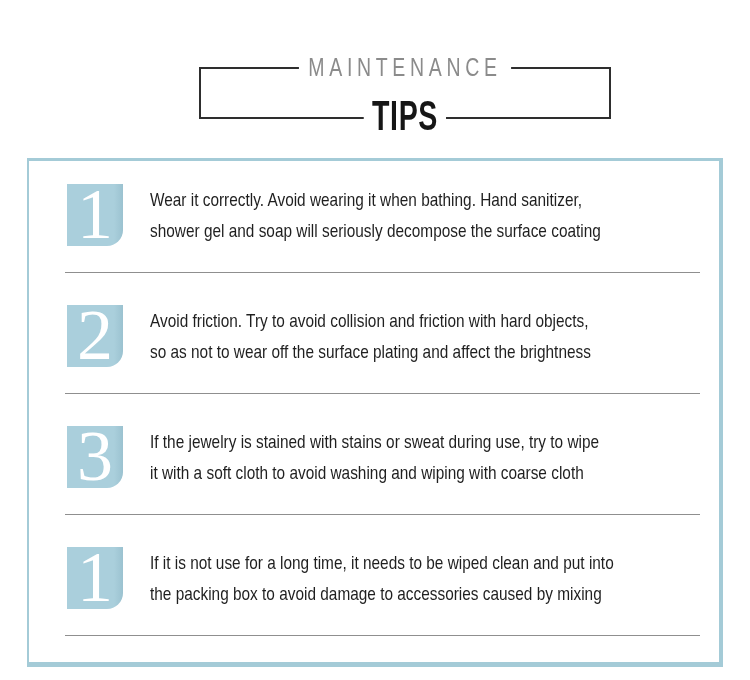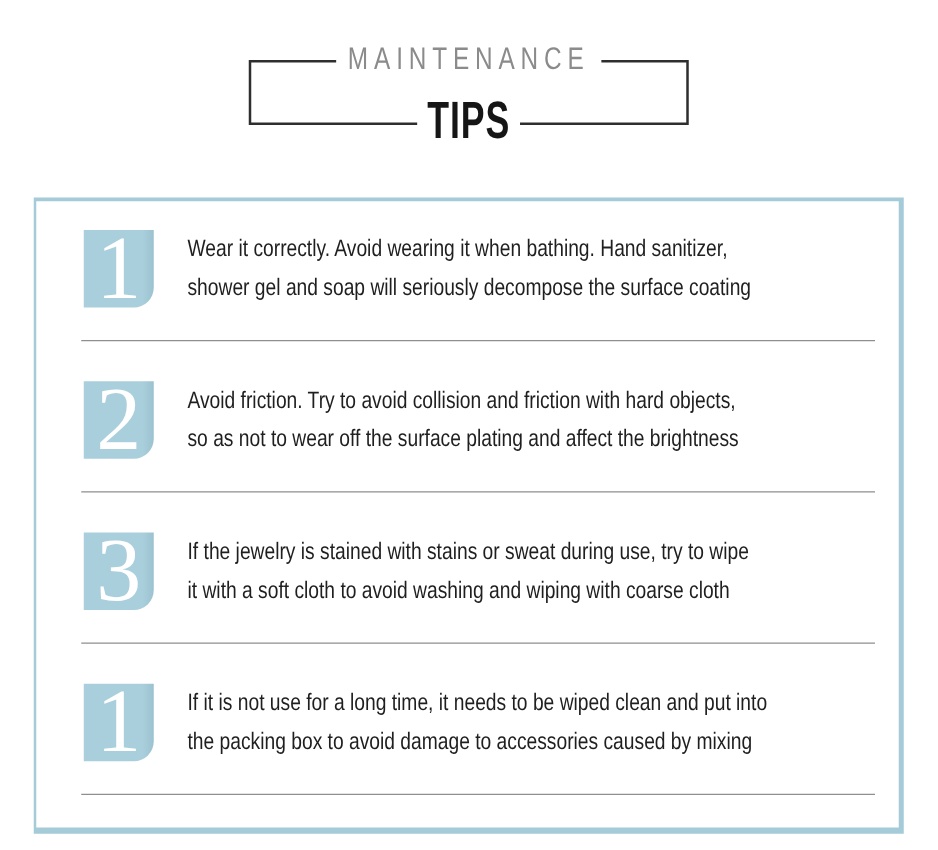--- a/index.html
+++ b/index.html
@@ -7,22 +7,22 @@
     width: 750px; height: 680px;
     background: #ffffff;
     position: relative;
     overflow: hidden;
     font-family: "Liberation Sans", sans-serif;
   }
 
   
   .header-frame {
     position: absolute;
-    left: 199px; top: 48px;
-    width: 352px; height: 52px;
+    left: 199px; top: 67px;
+    width: 412px; height: 52px;
     border: 2px solid #2e2e2e;
     box-sizing: border-box;
   }
   .title-top {
     position: absolute;
     left: 50%; top: -2px;
     transform: translate(-50%, -50%) scaleX(0.78);
     background: #ffffff;
     color: #8b8b8b;
     font-size: 25px;

